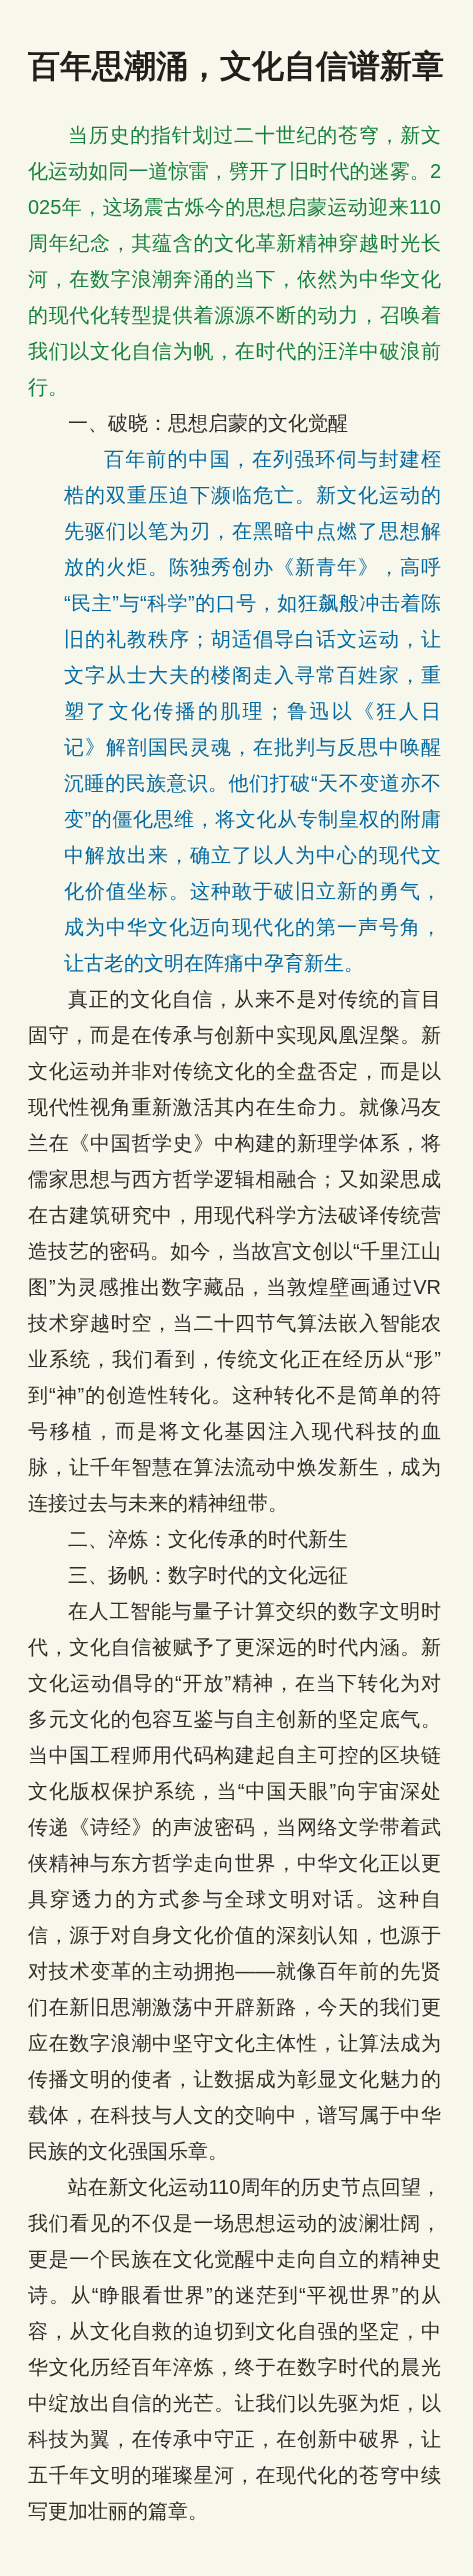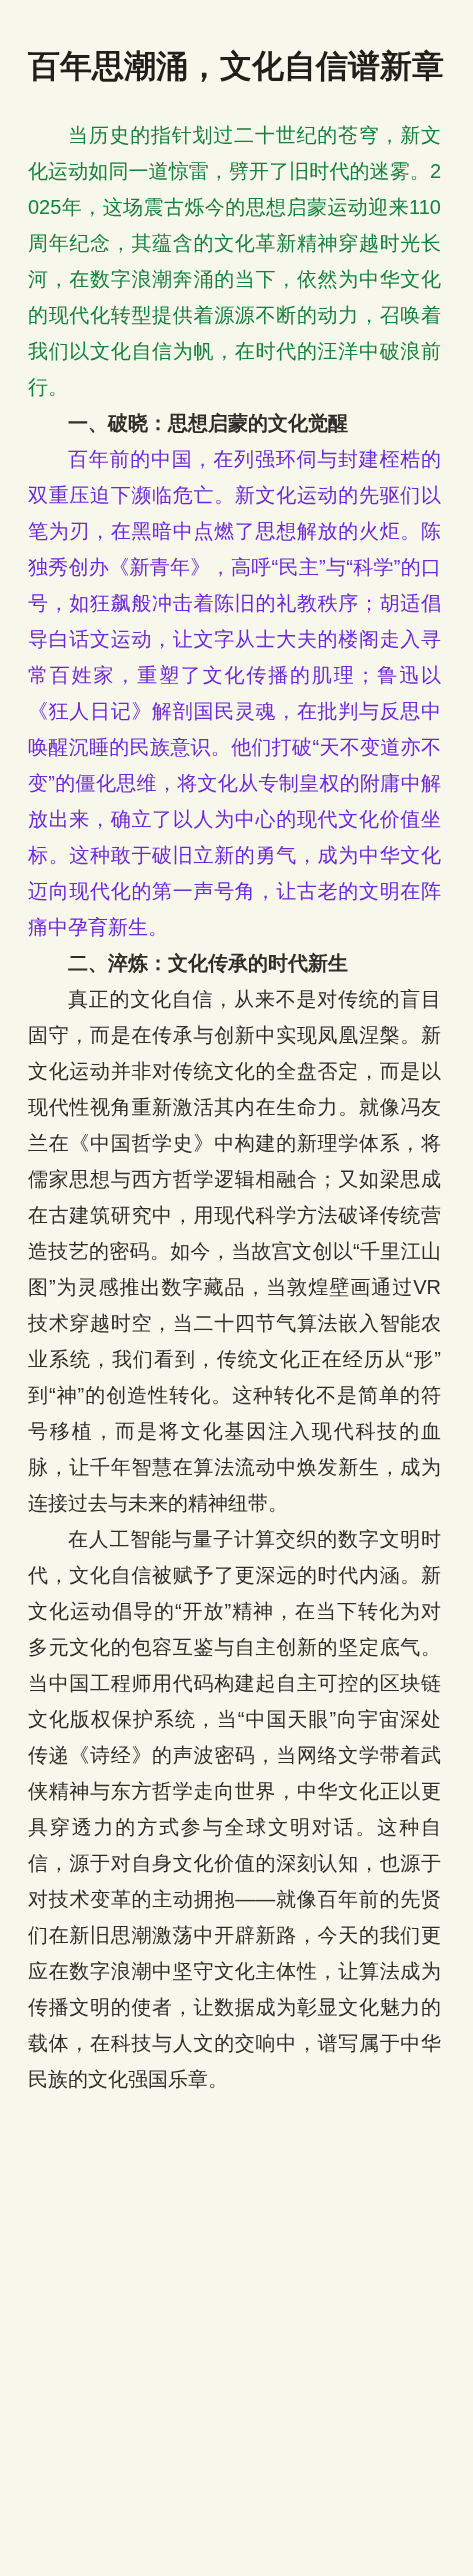--- a/index.html
+++ b/index.html
@@ -35,30 +35,32 @@
     margin: 0;
     font-size: 20px;
     line-height: 36px;
     color: #2e2d28;
     text-indent: 2em;
     text-align: justify;
     word-break: break-all;
     font-weight: 400;
   }
   .block.heading {
-    font-weight: 700;
+    font-weight: 400;
   }
 </style>
 </head>
 <body style="background: rgb(248, 247, 235);">
 
 <div class="page" style="background: rgb(248, 247, 235);">
   <h1 class="title" style="color: rgb(32, 31, 27);">百年思潮涌，文化自信谱新章</h1>
   <div class="article-body">
       <p class="block paragraph" style="color: #15803d;">当历史的指针划过二十世纪的苍穹，新文化运动如同一道惊雷，劈开了旧时代的迷雾。2025年，这场震古烁今的思想启蒙运动迎来110周年纪念，其蕴含的文化革新精神穿越时光长河，在数字浪潮奔涌的当下，依然为中华文化的现代化转型提供着源源不断的动力，召唤着我们以文化自信为帆，在时代的汪洋中破浪前行。</p>
       <p class="block heading" style="color: rgb(46, 45, 40);">一、破晓：思想启蒙的文化觉醒</p>
-      <p class="block paragraph" style="color: #6d28d9;">百年前的中国，在列强环伺与封建桎梏的双重压迫下濒临危亡。新文化运动的先驱们以笔为刃，在黑暗中点燃了思想解放的火炬。陈独秀创办《新青年》，高呼“民主”与“科学”的口号，如狂飙般冲击着陈旧的礼教秩序；胡适倡导白话文运动，让文字从士大夫的楼阁走入寻常百姓家，重塑了文化传播的肌理；鲁迅以《狂人日记》解剖国民灵魂，在批判与反思中唤醒沉睡的民族意识。他们打破“天不变道亦不变”的僵化思维，将文化从专制皇权的附庸中解放出来，确立了以人为中心的现代文化价值坐标。这种敢于破旧立新的勇气，成为中华文化迈向现代化的第一声号角，让古老的文明在阵痛中孕育新生。</p>
+      <p class="block paragraph" style="color: #0369a1; margin-left: 36px;">百年前的中国，在列强环伺与封建桎梏的双重压迫下濒临危亡。新文化运动的先驱们以笔为刃，在黑暗中点燃了思想解放的火炬。陈独秀创办《新青年》，高呼“民主”与“科学”的口号，如狂飙般冲击着陈旧的礼教秩序；胡适倡导白话文运动，让文字从士大夫的楼阁走入寻常百姓家，重塑了文化传播的肌理；鲁迅以《狂人日记》解剖国民灵魂，在批判与反思中唤醒沉睡的民族意识。他们打破“天不变道亦不变”的僵化思维，将文化从专制皇权的附庸中解放出来，确立了以人为中心的现代文化价值坐标。这种敢于破旧立新的勇气，成为中华文化迈向现代化的第一声号角，让古老的文明在阵痛中孕育新生。</p>
+      <p class="block paragraph" style="color: rgb(46, 45, 40);">真正的文化自信，从来不是对传统的盲目固守，而是在传承与创新中实现凤凰涅槃。新文化运动并非对传统文化的全盘否定，而是以现代性视角重新激活其内在生命力。就像冯友兰在《中国哲学史》中构建的新理学体系，将儒家思想与西方哲学逻辑相融合；又如梁思成在古建筑研究中，用现代科学方法破译传统营造技艺的密码。如今，当故宫文创以“千里江山图”为灵感推出数字藏品，当敦煌壁画通过VR技术穿越时空，当二十四节气算法嵌入智能农业系统，我们看到，传统文化正在经历从“形”到“神”的创造性转化。这种转化不是简单的符号移植，而是将文化基因注入现代科技的血脉，让千年智慧在算法流动中焕发新生，成为连接过去与未来的精神纽带。</p>
       <p class="block heading" style="color: rgb(46, 45, 40);">二、淬炼：文化传承的时代新生</p>
-      <p class="block paragraph" style="color: rgb(46, 45, 40);">真正的文化自信，从来不是对传统的盲目固守，而是在传承与创新中实现凤凰涅槃。新文化运动并非对传统文化的全盘否定，而是以现代性视角重新激活其内在生命力。就像冯友兰在《中国哲学史》中构建的新理学体系，将儒家思想与西方哲学逻辑相融合；又如梁思成在古建筑研究中，用现代科学方法破译传统营造技艺的密码。如今，当故宫文创以“千里江山图”为灵感推出数字藏品，当敦煌壁画通过VR技术穿越时空，当二十四节气算法嵌入智能农业系统，我们看到，传统文化正在经历从“形”到“神”的创造性转化。这种转化不是简单的符号移植，而是将文化基因注入现代科技的血脉，让千年智慧在算法流动中焕发新生，成为连接过去与未来的精神纽带。</p>
+      <p class="block heading" style="color: rgb(46, 45, 40);">三、扬帆：数字时代的文化远征</p>
       <p class="block paragraph" style="color: rgb(46, 45, 40);">在人工智能与量子计算交织的数字文明时代，文化自信被赋予了更深远的时代内涵。新文化运动倡导的“开放”精神，在当下转化为对多元文化的包容互鉴与自主创新的坚定底气。当中国工程师用代码构建起自主可控的区块链文化版权保护系统，当“中国天眼”向宇宙深处传递《诗经》的声波密码，当网络文学带着武侠精神与东方哲学走向世界，中华文化正以更具穿透力的方式参与全球文明对话。这种自信，源于对自身文化价值的深刻认知，也源于对技术变革的主动拥抱——就像百年前的先贤们在新旧思潮激荡中开辟新路，今天的我们更应在数字浪潮中坚守文化主体性，让算法成为传播文明的使者，让数据成为彰显文化魅力的载体，在科技与人文的交响中，谱写属于中华民族的文化强国乐章。</p>
+      <p class="block paragraph" style="color: rgb(46, 45, 40);">站在新文化运动110周年的历史节点回望，我们看见的不仅是一场思想运动的波澜壮阔，更是一个民族在文化觉醒中走向自立的精神史诗。从“睁眼看世界”的迷茫到“平视世界”的从容，从文化自救的迫切到文化自强的坚定，中华文化历经百年淬炼，终于在数字时代的晨光中绽放出自信的光芒。让我们以先驱为炬，以科技为翼，在传承中守正，在创新中破界，让五千年文明的璀璨星河，在现代化的苍穹中续写更加壮丽的篇章。</p>
     </div>
 </div>
 
 
 </body></html>

